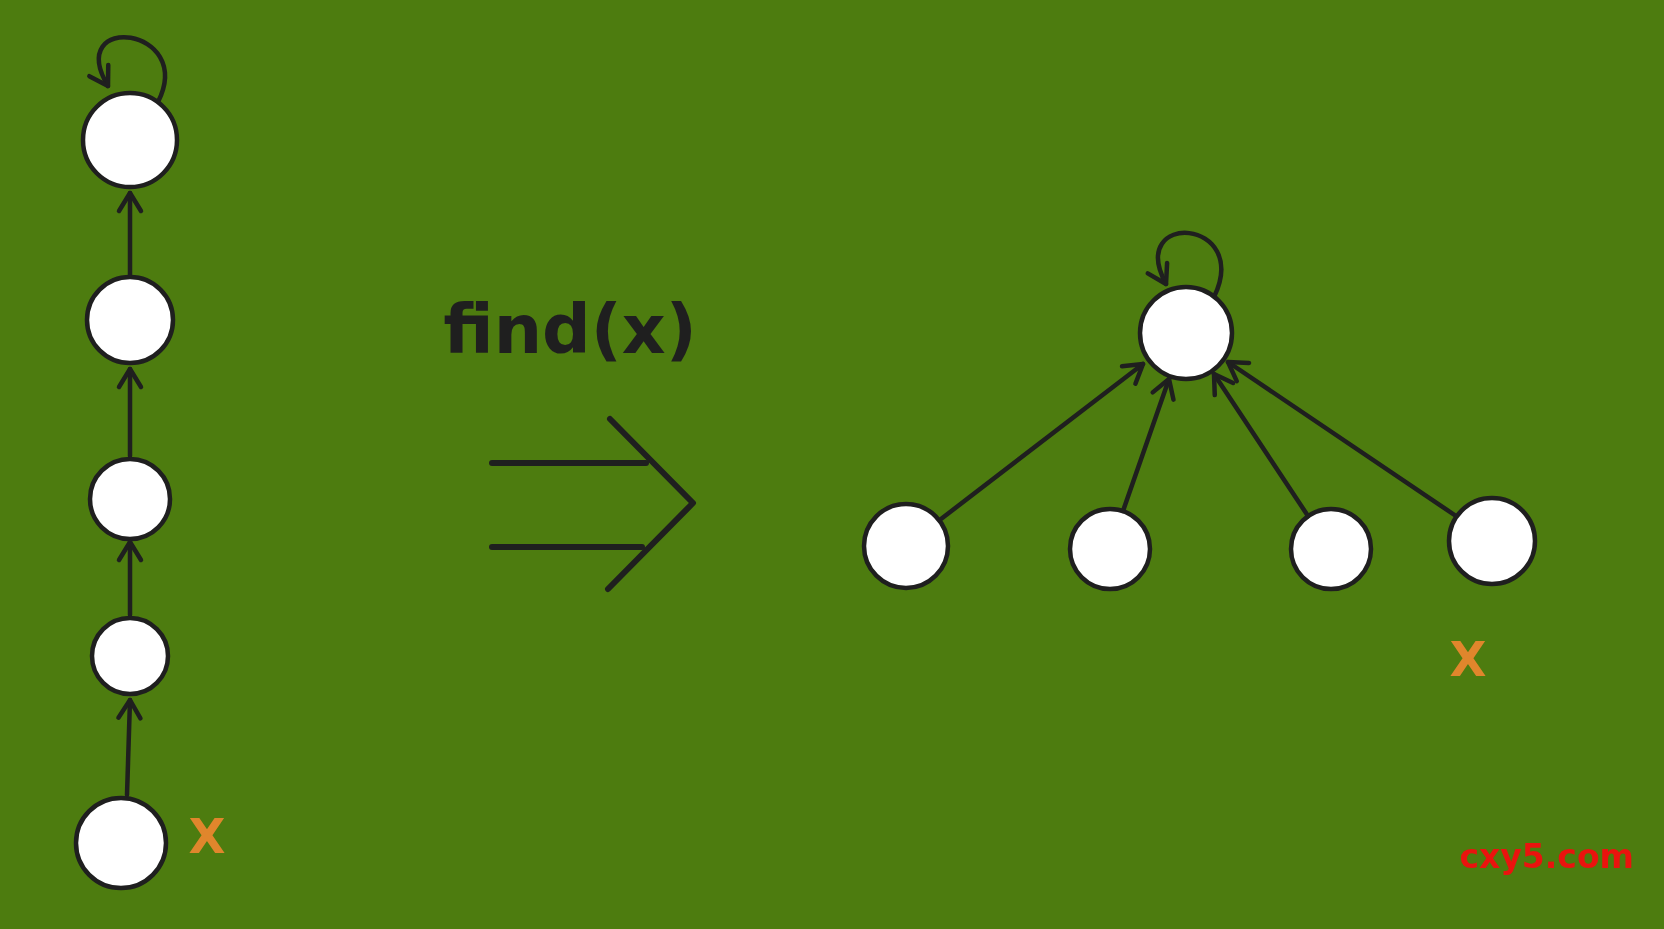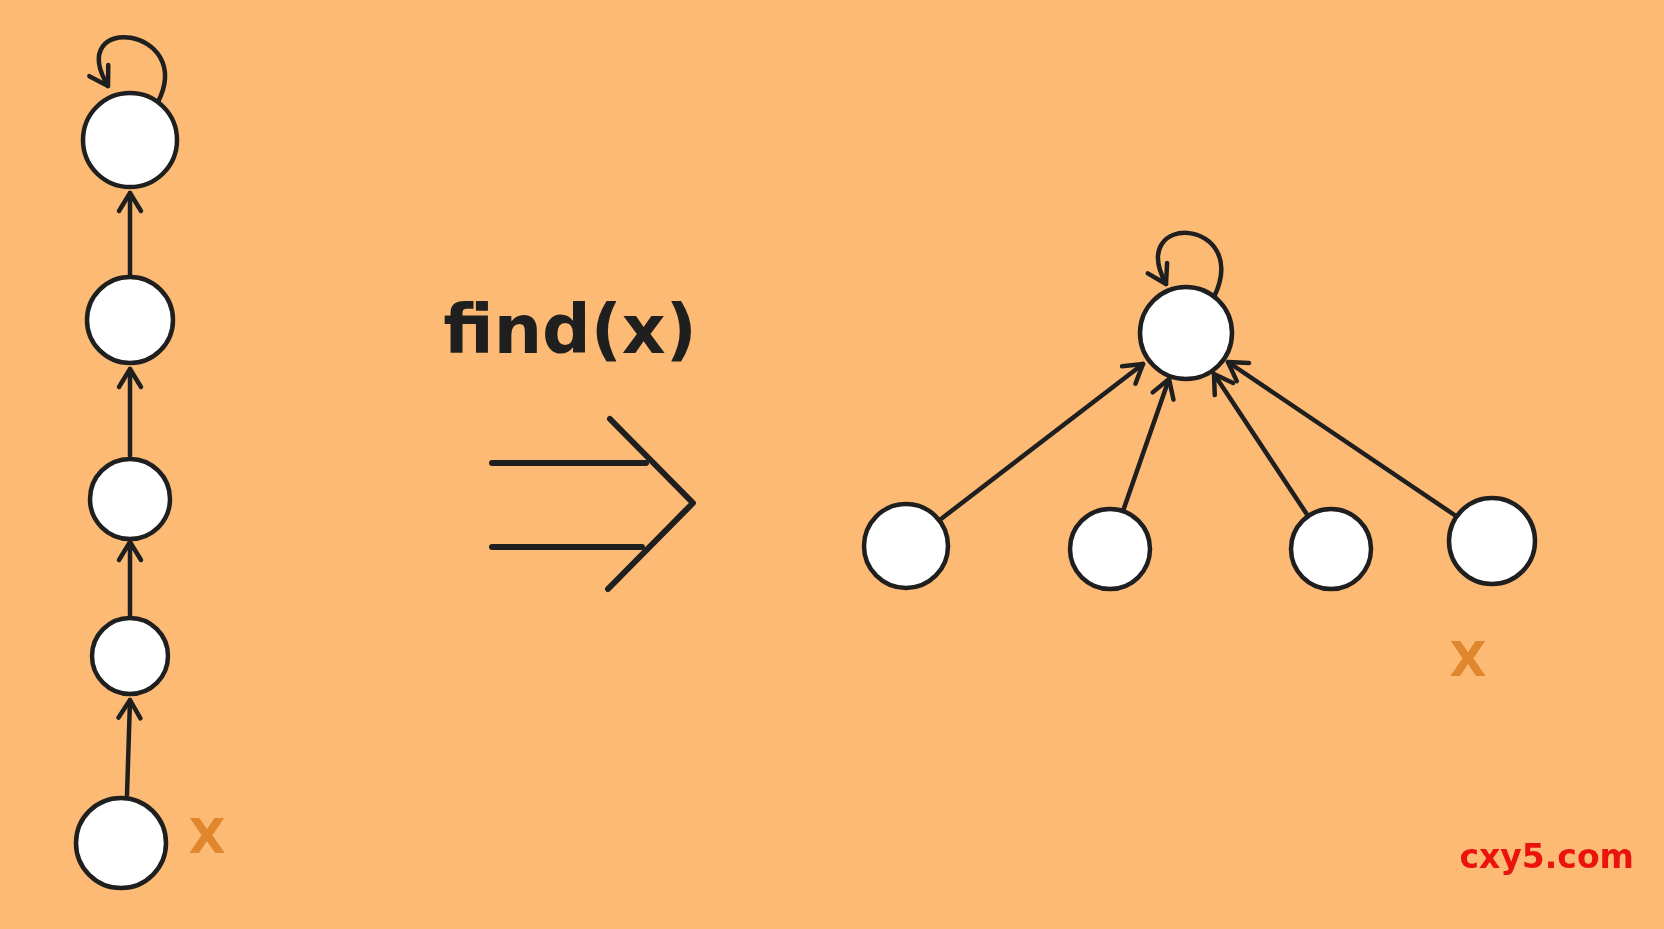--- a/index.html
+++ b/index.html
@@ -1,19 +1,19 @@
 <!DOCTYPE html>
 <html><head>
 <meta charset="utf-8">
 <style>
   html,body{margin:0;padding:0;background:#ffffff;}
   .canvas{
     position:relative;
     width:1664px;height:929px;
-    background:#fdba74;
+    background:#4d7c0f;
     overflow:hidden;
     font-family:"DejaVu Sans", sans-serif;
   }
   svg{display:block;}
   text{font-family:"DejaVu Sans", sans-serif;}
   .op-label{font-weight:bold;font-size:68px;}
   .x-label{font-weight:bold;font-size:48px;}
   .watermark{font-weight:bold;font-size:33px;}
 </style>
 </head>

